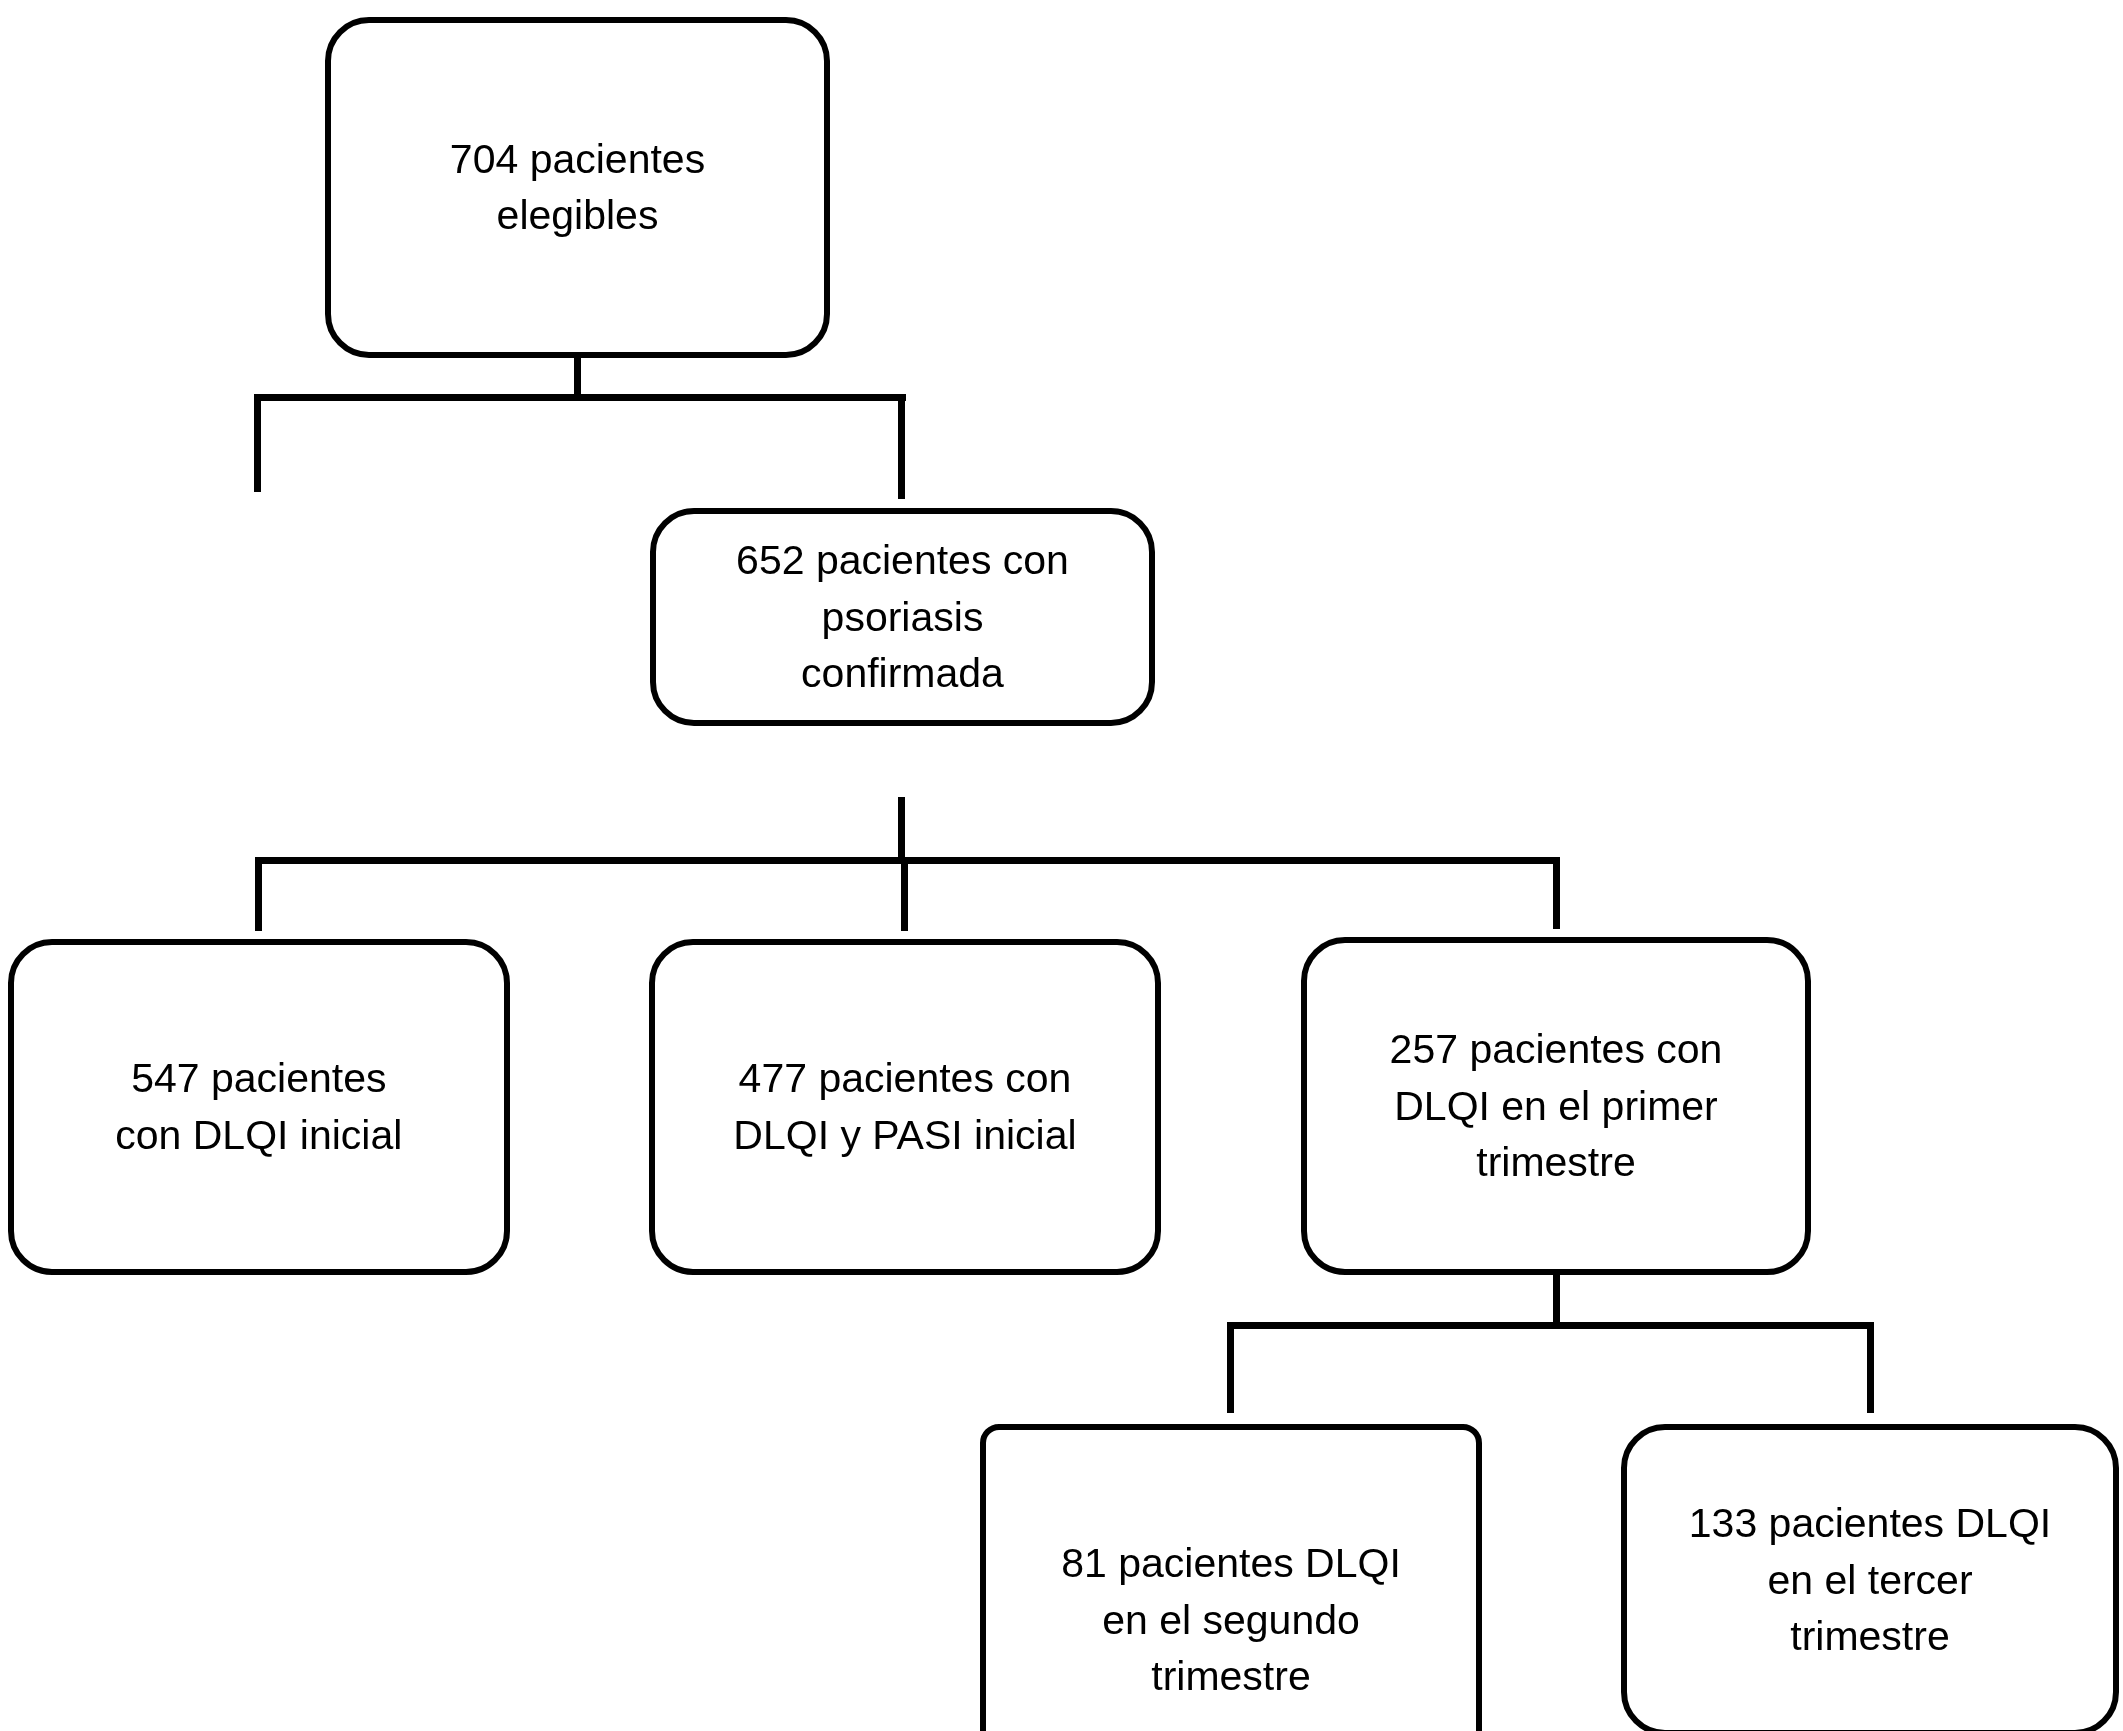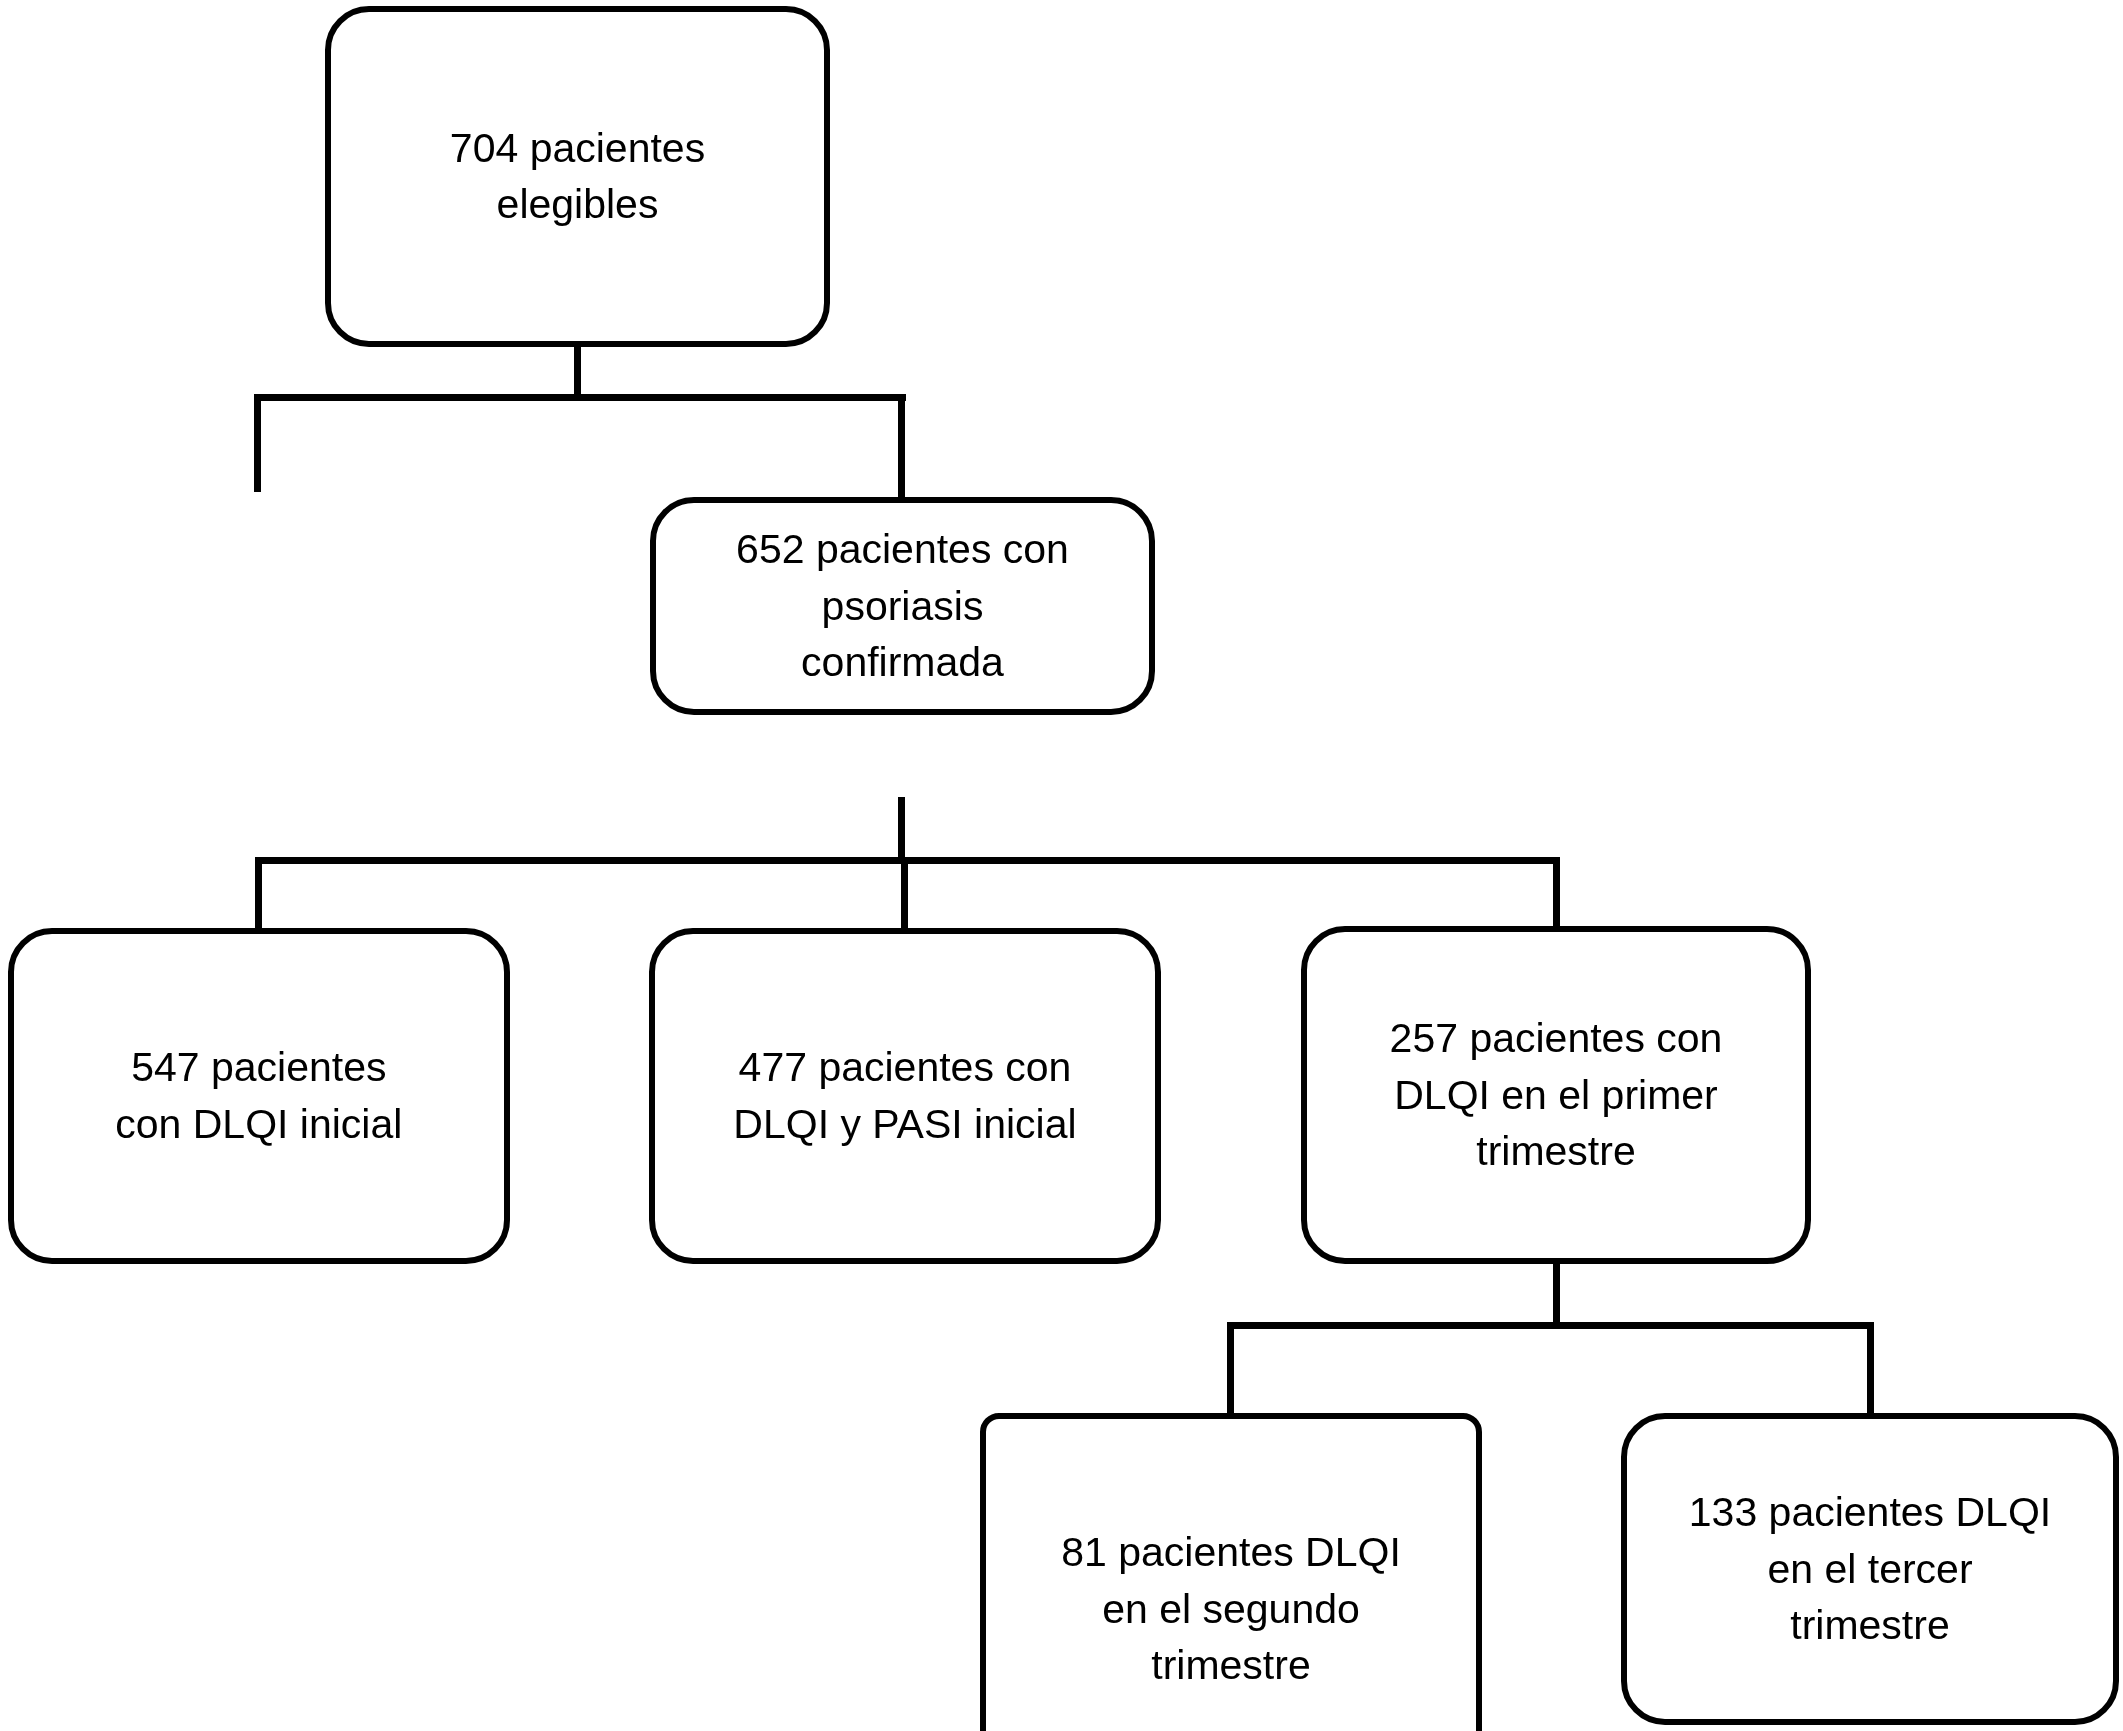--- a/index.html
+++ b/index.html
@@ -25,20 +25,21 @@
     position: absolute;
     box-sizing: border-box;
     background: var(--box-fill, #ffffff);
     border: 6.9px solid var(--box-border, #000000);
     border-radius: 44px;
     display: flex;
     align-items: center;
     justify-content: center;
     text-align: center;
     padding: 9.8px 13.7px;
+    margin-top: 11px;
   }
   .label {
     white-space: pre-line;
     font-size: 41px;
     line-height: 1.38;
     color: var(--text-color, #000000);
     font-weight: 400;
   }
 </style>
 </head>

